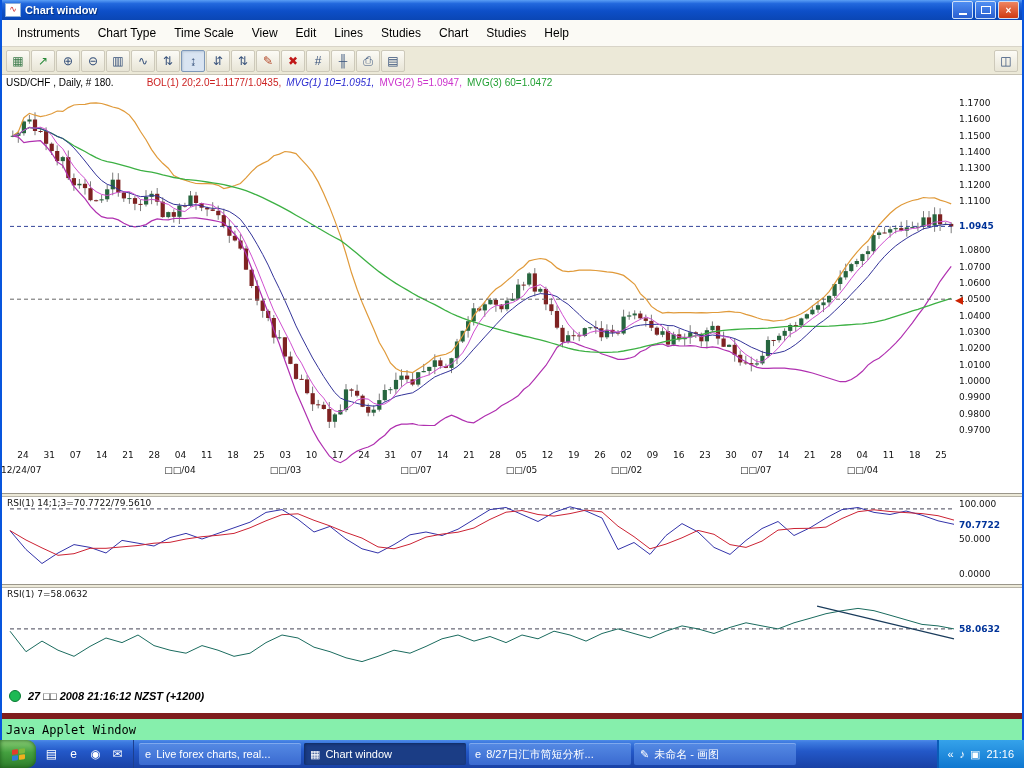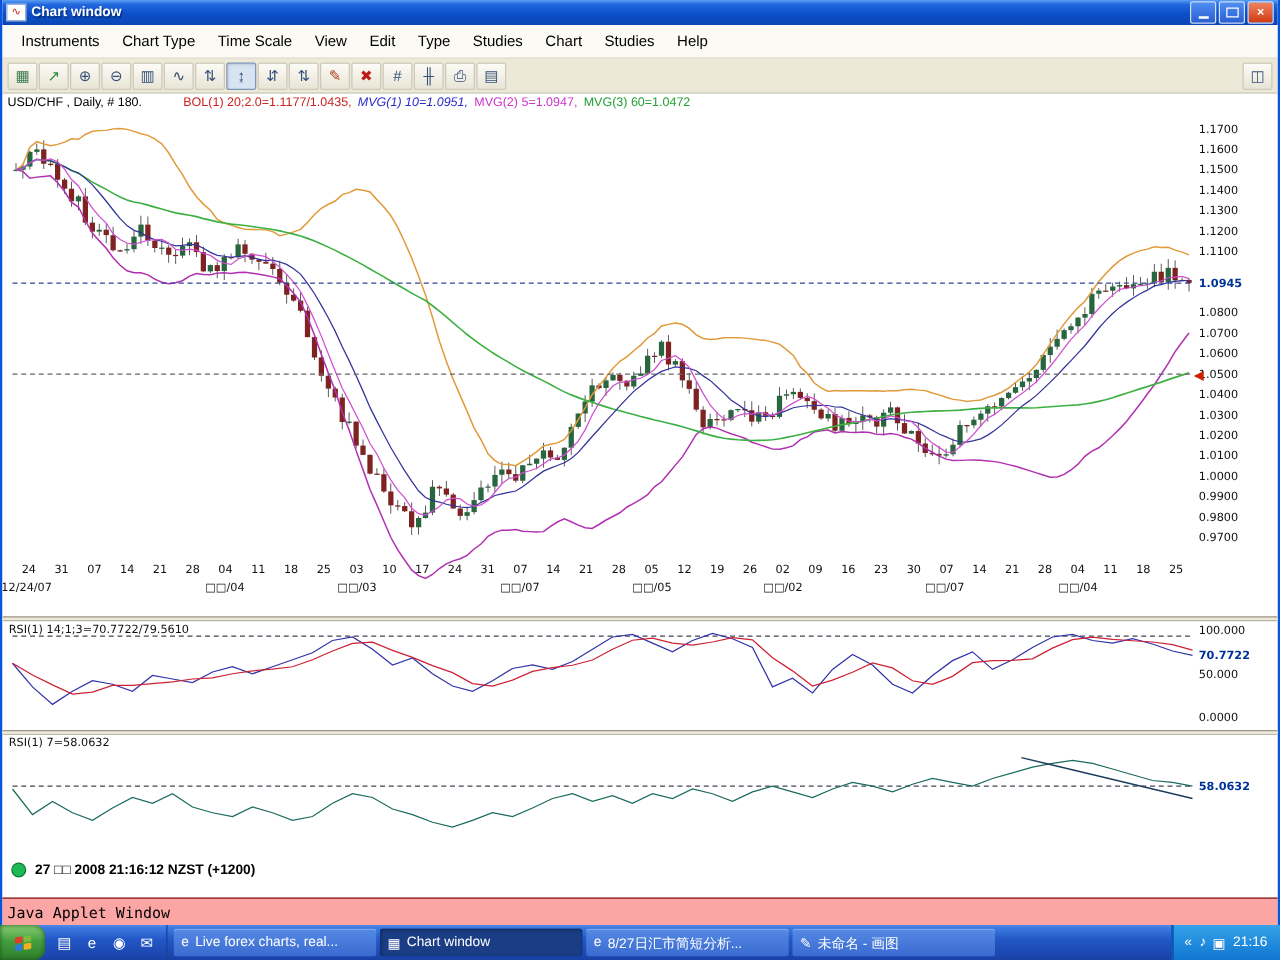--- a/index.html
+++ b/index.html
@@ -36,24 +36,24 @@
   .inf-bol{color:#cc2222;padding-left:28px;}
   .inf-m1{color:#2a2ad0;font-style:italic;}
   .inf-m2{color:#cc33cc;}
   .inf-m3{color:#22a033;text-align:center;}
   .client svg{display:block;}
   .panel-sep{height:2px;background:#ece9d8;border-top:1px solid #9a968a;}
   svg text{font-family:"DejaVu Sans",sans-serif;font-size:9px;fill:#111;}
   svg text.c{text-anchor:middle;}
   svg text.marker{fill:#003399;font-weight:bold;}
   svg text.plabel{font-size:9px;}
-  .statusline{display:flex;align-items:center;gap:7px;padding:9px 0 0 7px;font-size:11px;font-weight:bold;color:#000;}
+  .statusline{display:flex;align-items:center;gap:7px;padding:9px 0 0 7px;font-size:11px;font-weight:bold;color:#000;font-style:italic;}
   .status-dot{width:10px;height:10px;border-radius:50%;background:#1db954;border:1px solid #0a7a34;}
   
-  .applet-banner{flex:0 0 auto;height:21px;background:#fca5a5;border-top:1px solid #7f1d1d;display:flex;align-items:center;
+  .applet-banner{flex:0 0 auto;height:21px;background:#86efac;border-top:6px solid #7f1d1d;display:flex;align-items:center;
                  padding-left:4px;font-family:"DejaVu Sans Mono",monospace;font-size:12px;color:#000;}
   
   .taskbar{position:absolute;left:0;right:0;bottom:0;height:28px;display:flex;align-items:stretch;
            background:linear-gradient(180deg,#4f8ae8 0%,#3d7be0 8%,#2358c8 40%,#1941a5 100%);}
   .start-btn{width:36px;flex:0 0 auto;display:flex;align-items:center;justify-content:center;
              background:linear-gradient(180deg,#8cce77,#44a03f 45%,#2e7d2b);border-radius:0 9px 9px 0;
              box-shadow:inset 0 0 4px #1c5a1a;}
   .flag{display:grid;grid-template-columns:6px 6px;grid-gap:1px;transform:skewY(-8deg);}
   .flag i{height:5px;border-radius:1px;display:block;}
   .f1{background:#e23d2c;} .f2{background:#7eb93c;} .f3{background:#2f7cd8;} .f4{background:#f0b01f;}
@@ -89,21 +89,21 @@
         <span class="wbtn close">×</span>
       </span>
     </div>
 
     <div class="menubar" id="menubar">
         <span class="menu-item">Instruments</span>
         <span class="menu-item">Chart Type</span>
         <span class="menu-item">Time Scale</span>
         <span class="menu-item">View</span>
         <span class="menu-item">Edit</span>
-        <span class="menu-item">Type</span>
+        <span class="menu-item">Lines</span>
         <span class="menu-item">Studies</span>
         <span class="menu-item">Chart</span>
         <span class="menu-item">Studies</span>
         <span class="menu-item">Help</span>
       </div>
 
     <div class="toolbar" id="toolbar">
         <span class="tbtn" style="color: rgb(58, 122, 74);">▦</span>
         <span class="tbtn" style="color: rgb(42, 138, 58);">↗</span>
         <span class="tbtn">⊕</span>

